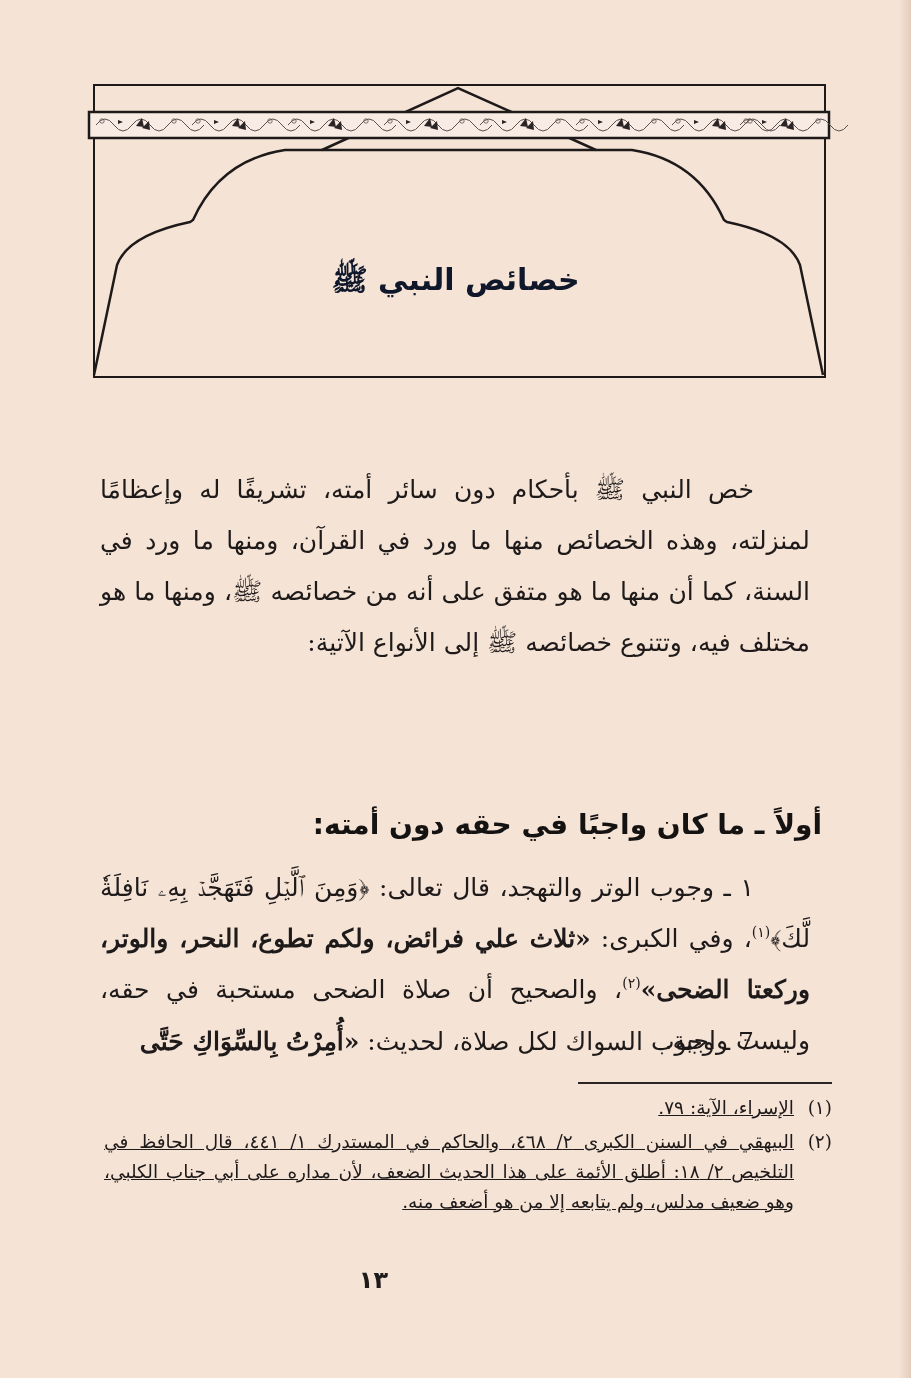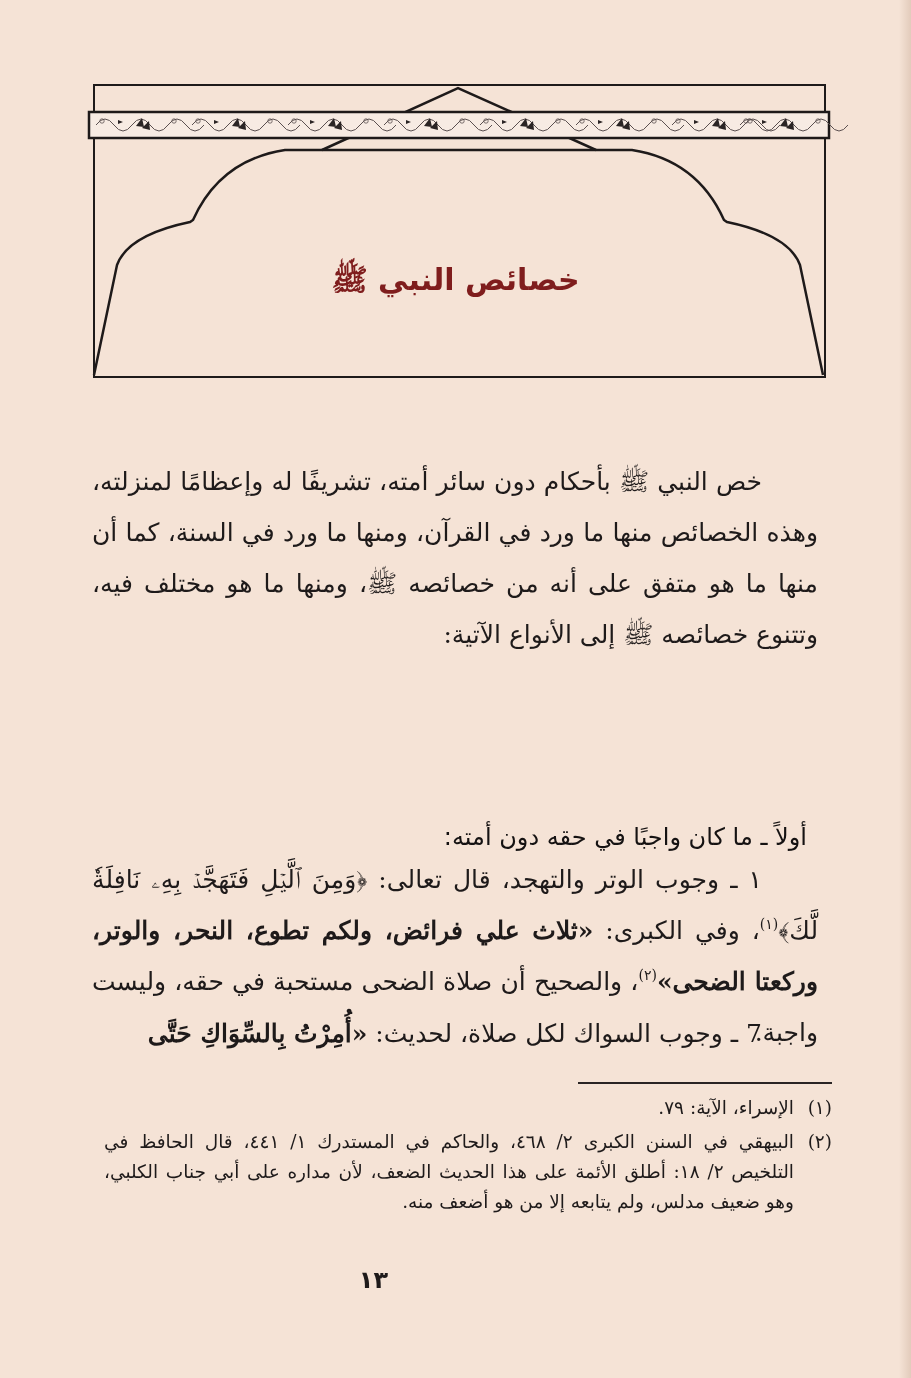--- a/index.html
+++ b/index.html
@@ -12,51 +12,51 @@
   }
   .page-edge {
     position: absolute; top: 0; right: 0; width: 12px; height: 1378px;
     background: linear-gradient(to right, #f5e3d6, #e2cbbb);
   }
   .frame { position: absolute; left: 0; top: 0; }
   .chapter-title {
     position: absolute; left: 200px; width: 511px; top: 262px;
     text-align: center; direction: rtl;
     font-family: "DejaVu Sans", sans-serif; font-weight: bold;
-    font-size: 30px; color: #7f1d1d; margin: 0;
+    font-size: 30px; color: #0f172a; margin: 0;
   }
   .body-text {
     position: absolute; left: 88px; width: 734px; direction: rtl;
     text-align: justify; text-align-last: right;
   }
   .para {
-    font-size: 25px; line-height: 51px; margin: 4px;
+    font-size: 25px; line-height: 51px; margin: 12px;
   }
   .indent { text-indent: 56px; }
   .intro { top: 452px; }
   .heading {
     position: absolute; right: 89px; top: 808px; direction: rtl;
-    font-family: "DejaVu Sans", sans-serif; font-weight: normal;
-    font-size: 24px; margin: 15px; color: #151212;
+    font-family: "DejaVu Sans", sans-serif; font-weight: bold;
+    font-size: 28px; margin: 0; color: #151212;
   }
   .item1 { top: 850px; }
   .item2 { top: 1004px; }
   .b { font-weight: bold; }
   sup.fn { font-size: 14px; vertical-align: 10px; line-height: 0; }
   .fn-rule {
     position: absolute; left: 578px; top: 1082px; width: 254px; height: 2px;
     background: #2a2424;
   }
   .footnotes {
     position: absolute; left: 104px; width: 728px; top: 1093px; direction: rtl;
     font-size: 18.5px; line-height: 30px;
   }
   .footnote { margin: 0 0 4px 0; display: flex; flex-direction: row; }
   .fn-num { flex: 0 0 38px; }
-  .fn-text { flex: 1; text-align: justify; text-align-last: right; }
+  .fn-text { flex: 1; text-align: justify; text-align-last: right; text-decoration: underline; }
   .page-number {
     position: absolute; left: 0; width: 747px; top: 1266px; text-align: center;
     font-family: "DejaVu Sans", sans-serif; font-weight: bold; font-size: 24px;
   }
 </style>
 </head>
 <body>
 
 <div class="page-edge"></div>
 

